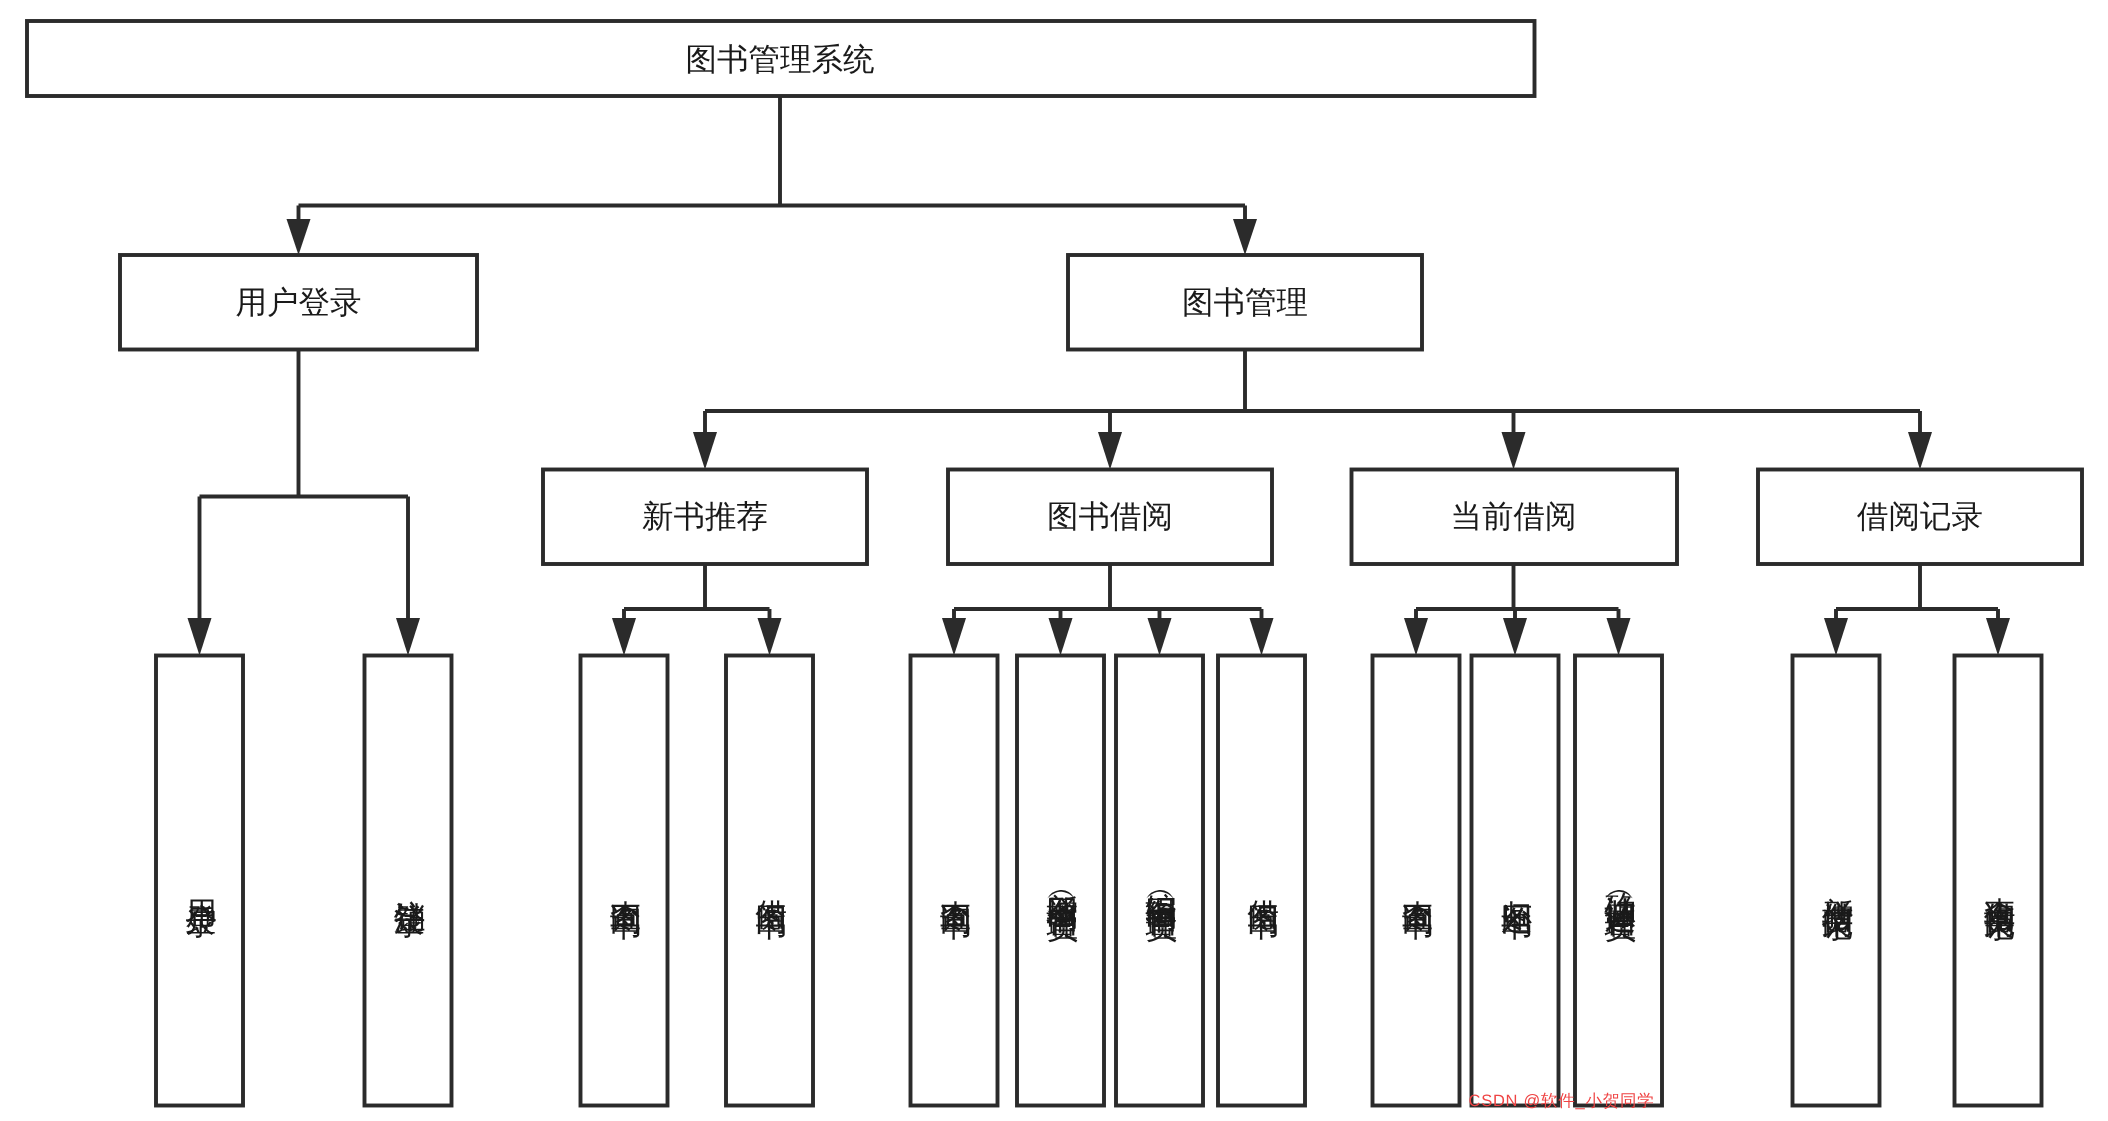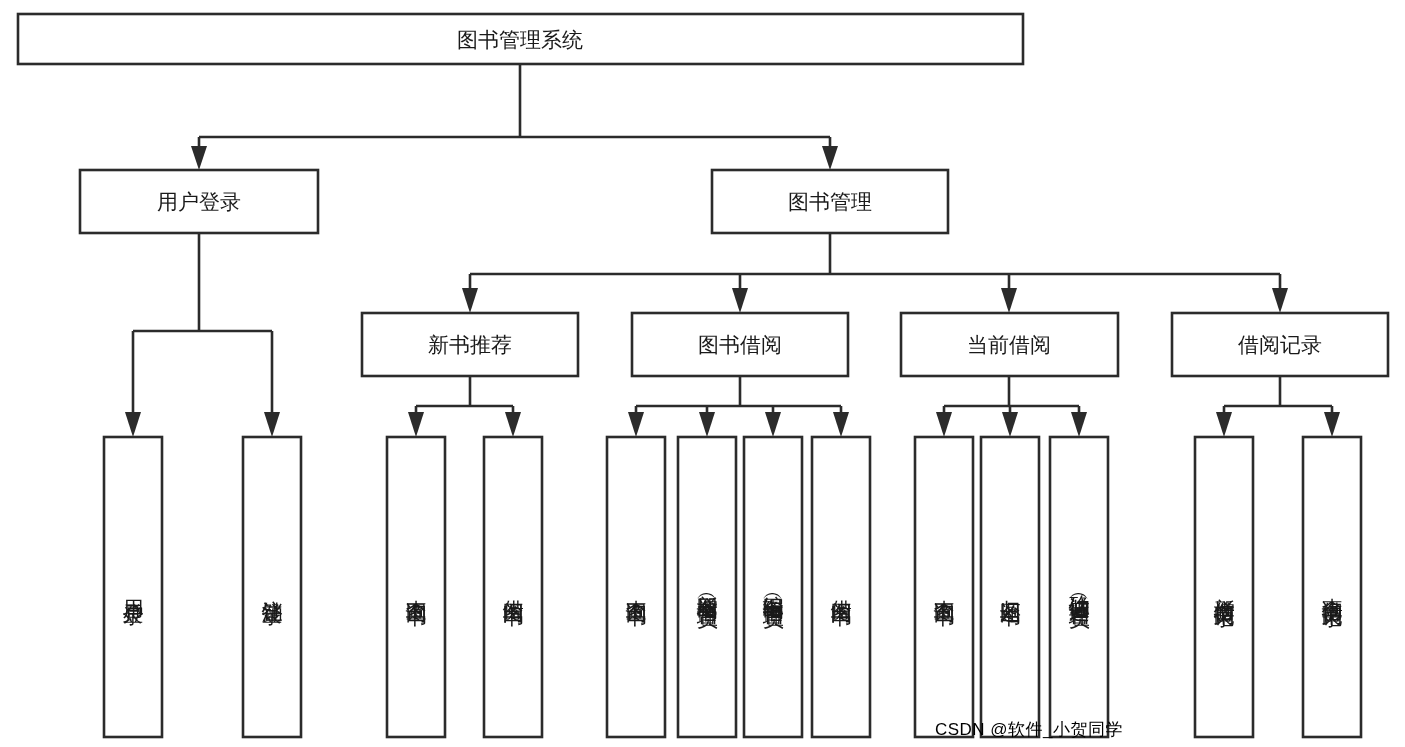--- a/index.html
+++ b/index.html
@@ -59,25 +59,25 @@
     letter-spacing: 2px;
     display: flex;
     align-items: center;
     justify-content: center;
     text-align: center;
     white-space: nowrap;
     pointer-events: none;
   }
   .watermark {
     position: absolute;
-    right: 1px;
+    right: 21px;
     bottom: 6px;
     font-family: "Liberation Sans", "DejaVu Sans", sans-serif;
-    font-size: 17px;
-    color: #000000;
+    font-size: 11px;
+    color: #ef4444;
     letter-spacing: 0.5px;
     white-space: nowrap;
   }
 </style>
 </head>
 <body>
 
 <div id="diagram-root">
 
   <svg class="diagram-canvas" viewBox="0 0 1405 747" xmlns="http://www.w3.org/2000/svg">

